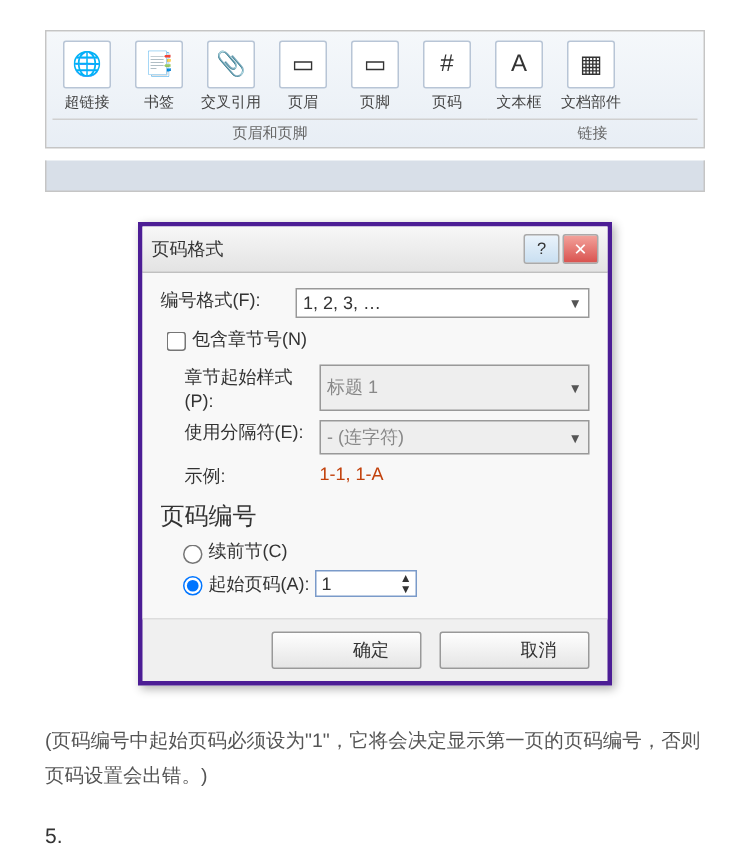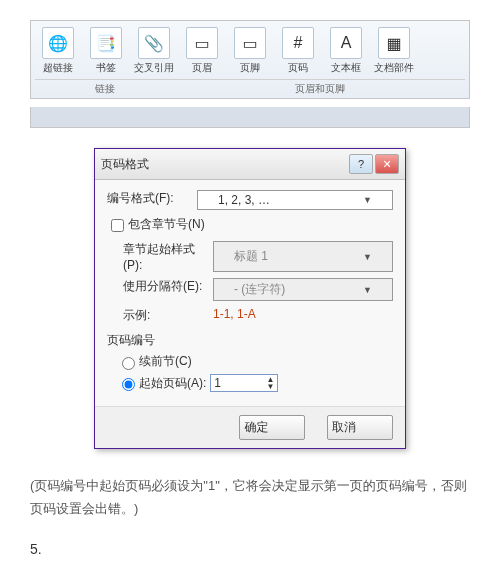--- a/index.html
+++ b/index.html
@@ -5,40 +5,40 @@
 body{margin:0;font-family:"Microsoft YaHei","SimSun",sans-serif;font-size:13px;background:#fff;color:#333}
 .page{width:500px;margin:0 auto;padding:20px 30px;box-sizing:border-box}
 .ribbon{border:1px solid #c5c5c5;background:linear-gradient(#f5f8fb,#e8eef5);padding:6px 4px 0;margin-bottom:8px}
 .ribbon-items{display:flex;gap:2px}
 .ritem{display:flex;flex-direction:column;align-items:center;width:46px;cursor:pointer}
 .ricon{width:30px;height:30px;border:1px solid #b8c5d6;background:#fff;border-radius:2px;display:flex;align-items:center;justify-content:center;font-size:16px}
 .rlabel{font-size:10px;margin-top:2px;color:#444}
 .ribbon-groups{display:flex;margin-top:4px}
 .rgroup{flex:1;text-align:center;font-size:10px;color:#666;border-top:1px solid #d0d0d0;padding:2px 0}
 .docarea{background:#d8dfe8;height:20px;border:1px solid #c5c5c5;border-top:none;margin-bottom:20px}
-.dialog{width:310px;margin:0 auto 25px;border:1px solid #4c1d95;background:#f0f0f0;box-shadow:2px 2px 6px rgba(0,0,0,.3)}
+.dialog{width:310px;margin:0 auto 25px;border:3px solid #4c1d95;background:#f0f0f0;box-shadow:2px 2px 6px rgba(0,0,0,.3)}
 .titlebar{background:linear-gradient(#f7f7f7,#e3e3e3);padding:5px 6px;display:flex;align-items:center;border-bottom:1px solid #c0c0c0}
 .titlebar-text{flex:1;font-size:12px}
 .tbtn{width:22px;height:18px;margin-left:2px;border:1px solid #aaa;border-radius:2px;font-size:11px;display:flex;align-items:center;justify-content:center;cursor:pointer}
 .tbtn.help{background:linear-gradient(#eaf3fb,#c9dff1)}
 .tbtn.close{background:linear-gradient(#f3a29b,#d9534f);color:#fff}
 .dbody{padding:10px 12px;background:#f8f8f8}
 .row{display:flex;margin-bottom:6px;font-size:12px}
 .lbl{width:90px}
-.sel{flex:1;border:1px solid #999;background:#fff;padding:2px 20px;font-size:12px;display:flex;justify-content:space-between;align-items:center}
+.sel{flex:1;border:1px solid #999;background:#fff;padding:2px 4px;font-size:12px;display:flex;justify-content:space-between;align-items:center}
 .sel.dis{background:#eee;color:#888}
 .arrow{font-size:9px;color:#555}
 .chk{margin-right:4px}
 .indent{margin-left:16px}
-.fieldset-title{font-size:12px;margin:8px 0 4px}
+.fieldset-title{font-size:16px;margin:8px 0 4px}
 .radio-row{display:flex;align-items:center;margin-left:10px;margin-bottom:4px;font-size:12px}
 .radio-row input{margin-right:4px}
 .spinner{width:60px;border:1px solid #7a9ac9;background:#fff;padding:1px 3px;font-size:12px;margin-left:4px;display:flex;align-items:center;justify-content:space-between}
 .btns{text-align:right;padding:8px 12px;border-top:1px solid #ddd}
-.btn{display:inline-block;min-width:56px;padding:3px 4px;border:1px solid #999;background:linear-gradient(#fefefe,#e5e5e5);border-radius:2px;margin-left:18px;font-size:12px;text-align:left;cursor:pointer}
+.btn{display:inline-block;min-width:56px;padding:3px 21px;border:1px solid #999;background:linear-gradient(#fefefe,#e5e5e5);border-radius:2px;margin-left:8px;font-size:12px;text-align:right;cursor:pointer}
 .note{font-size:13px;line-height:1.8;color:#555;margin:10px 0 20px}
 .step-num{font-size:14px;margin-bottom:8px}
 </style>
 </head>
 <body>
 
 <div class="page">
  <div class="ribbon">
   <div class="ribbon-items">
    <div class="ritem">
@@ -68,22 +68,22 @@
    <div class="ritem">
           <div class="ricon">A</div>
           <div class="rlabel">文本框</div>
         </div>
    <div class="ritem">
           <div class="ricon">▦</div>
           <div class="rlabel">文档部件</div>
         </div>
   </div>
   <div class="ribbon-groups">
+   <div class="rgroup">页眉和页脚</div>
    <div class="rgroup" style="flex:0 0 140px">链接</div>
-   <div class="rgroup">页眉和页脚</div>
   </div>
  </div>
  <div class="docarea"></div>
 
  <div class="dialog">
   <div class="titlebar">
    <span class="titlebar-text">页码格式</span>
    <div class="tbtn help">?</div>
    <div class="tbtn close">✕</div>
   </div>

